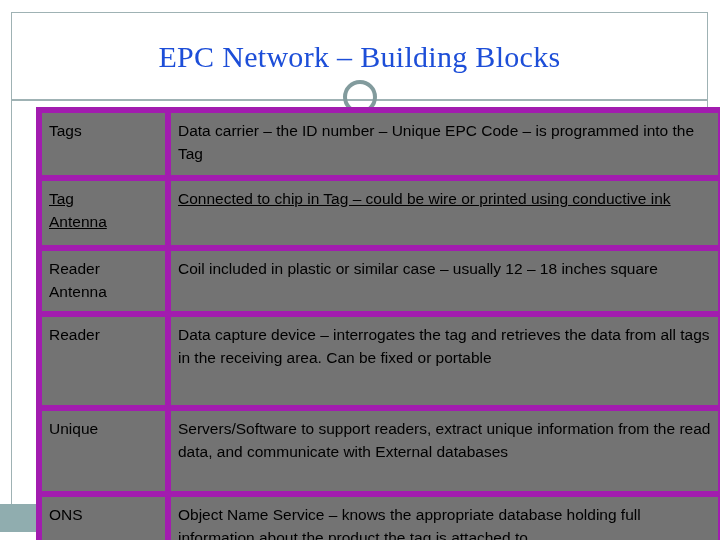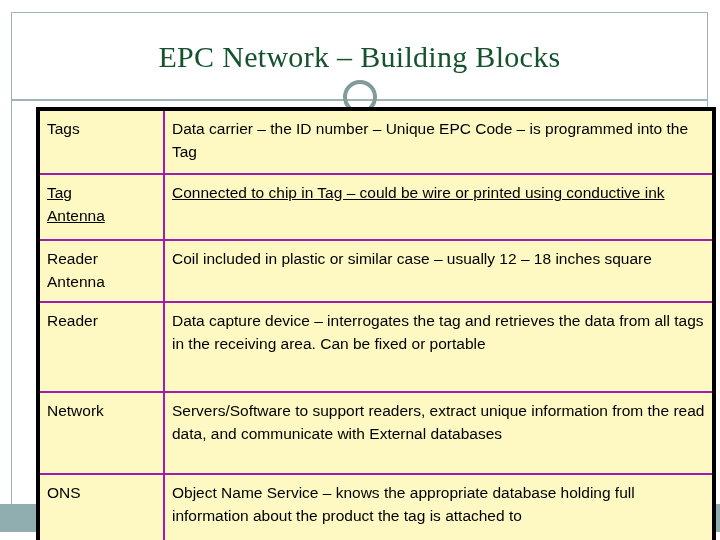--- a/index.html
+++ b/index.html
@@ -37,21 +37,21 @@
     height: 89px;
     display: flex;
     align-items: center;
     justify-content: center;
     box-sizing: border-box;
   }
   #page-title {
     font-family: "Liberation Serif", serif;
     font-size: 30px;
     line-height: 36px;
-    color: #14532d;
+    color: #1d4ed8;
     letter-spacing: 0.3px;
     white-space: nowrap;
     text-align: center;
   }
 
   
   #title-rule {
     position: absolute;
     left: 12px;
     top: 99px;
@@ -86,27 +86,27 @@
     position: absolute;
     left: 36px;
     top: 107px;
     width: 664px;
     border-collapse: collapse;
     border: 4px solid #000000;
     background: #ffffff;
     table-layout: fixed;
   }
   #blocks-table td {
-    border: 2px solid #a21caf;
+    border: 6px solid #a21caf;
     vertical-align: top;
     padding: 6px 0 6px 7px;
     font-size: 15.5px;
     line-height: 23px;
     color: #000000;
-    background: #fef9c3;
+    background: #737373;
   }
   #blocks-table td.term-cell {
     width: 116px;
   }
   #blocks-table td.desc-cell {
     width: 540px;
   }
   .row-tags td        { height: 50px; }
   .row-tag-antenna td { height: 52px; text-decoration: underline; }
   .row-reader-antenna td { height: 48px; }
@@ -148,21 +148,21 @@
         <span class="cell-line">Reader</span>
         <span class="cell-line">Antenna</span>
       </td>
       <td class="desc-cell">Coil included in plastic or similar case – usually 12 – 18 inches square</td>
     </tr>
     <tr class="row-reader">
       <td class="term-cell">Reader</td>
       <td class="desc-cell">Data capture device – interrogates the tag and retrieves the data from all tags in the receiving area. Can be fixed or portable</td>
     </tr>
     <tr class="row-savant">
-      <td class="term-cell">Network</td>
+      <td class="term-cell">Unique</td>
       <td class="desc-cell">Servers/Software to support readers, extract unique information from the read data, and communicate with External databases</td>
     </tr>
     <tr class="row-ons">
       <td class="term-cell">ONS</td>
       <td class="desc-cell">Object Name Service – knows the appropriate database holding full information about the product the tag is attached to</td>
     </tr>
   </tbody>
 </table>
 
 </body></html>

